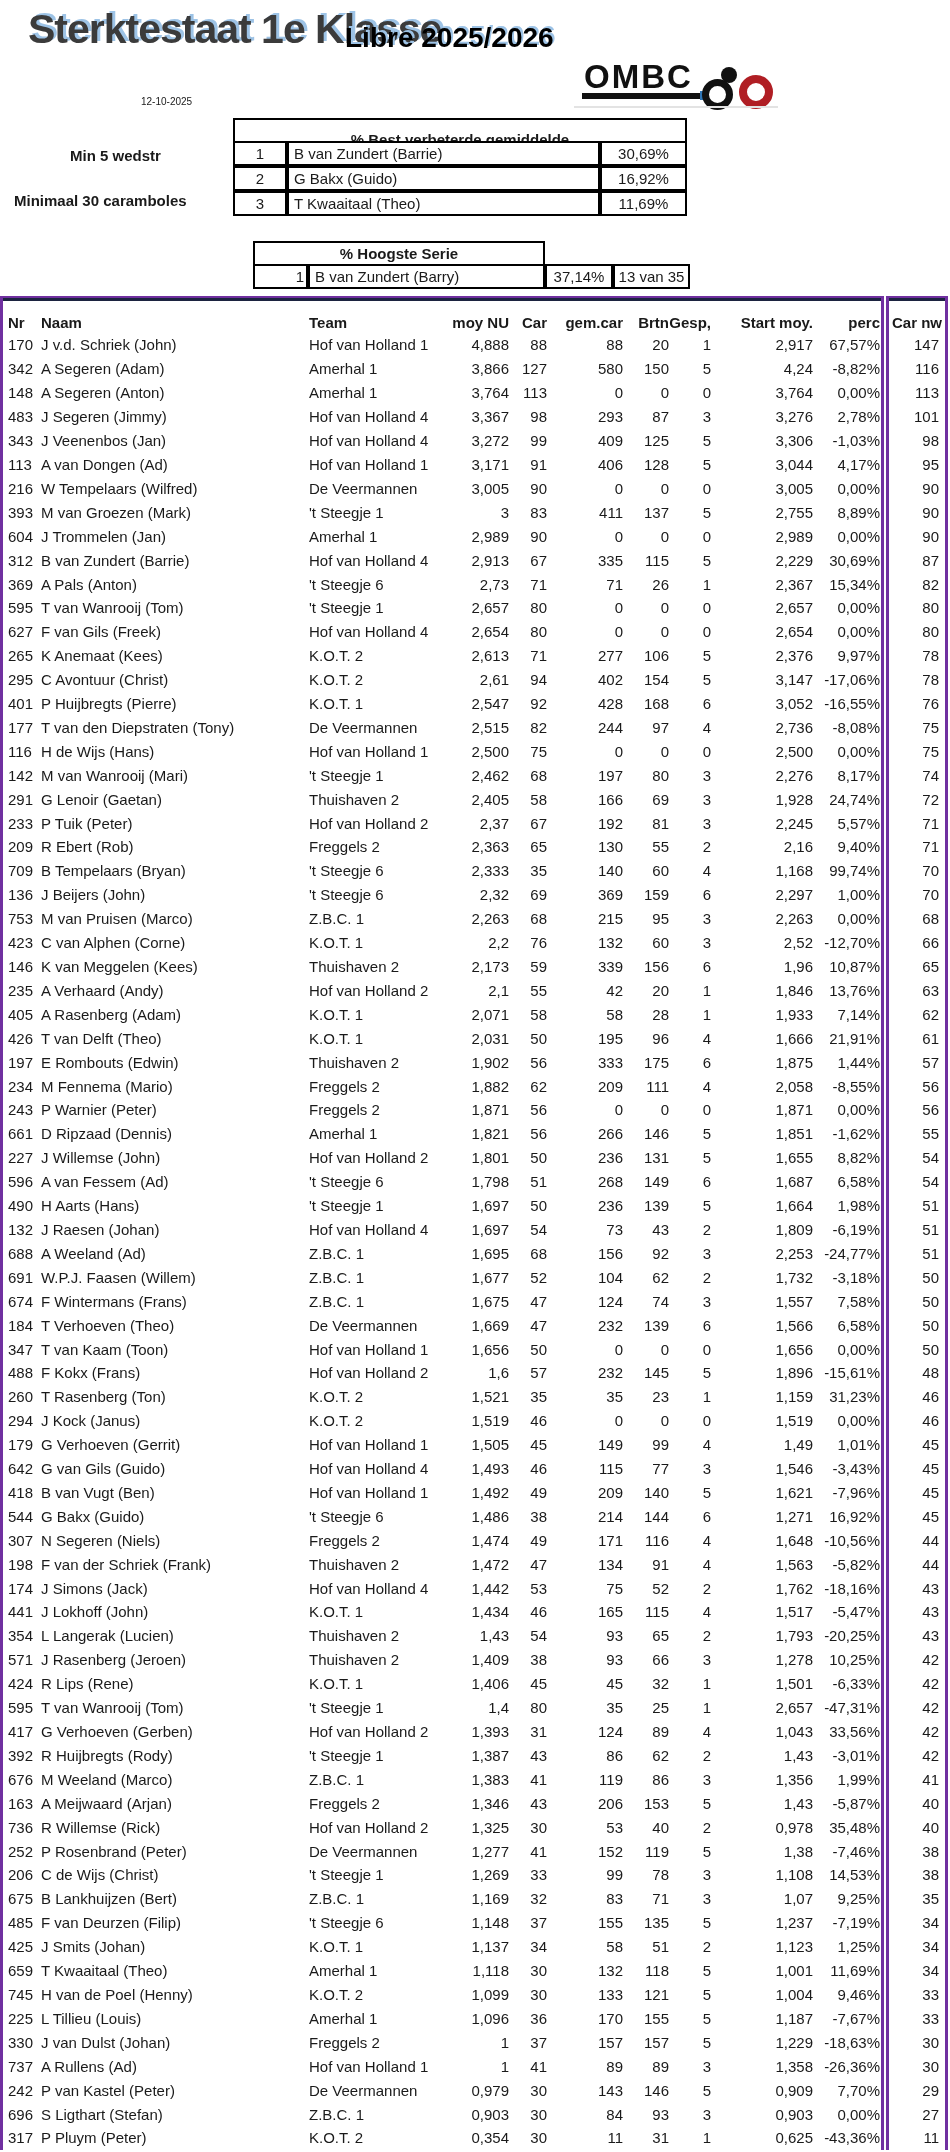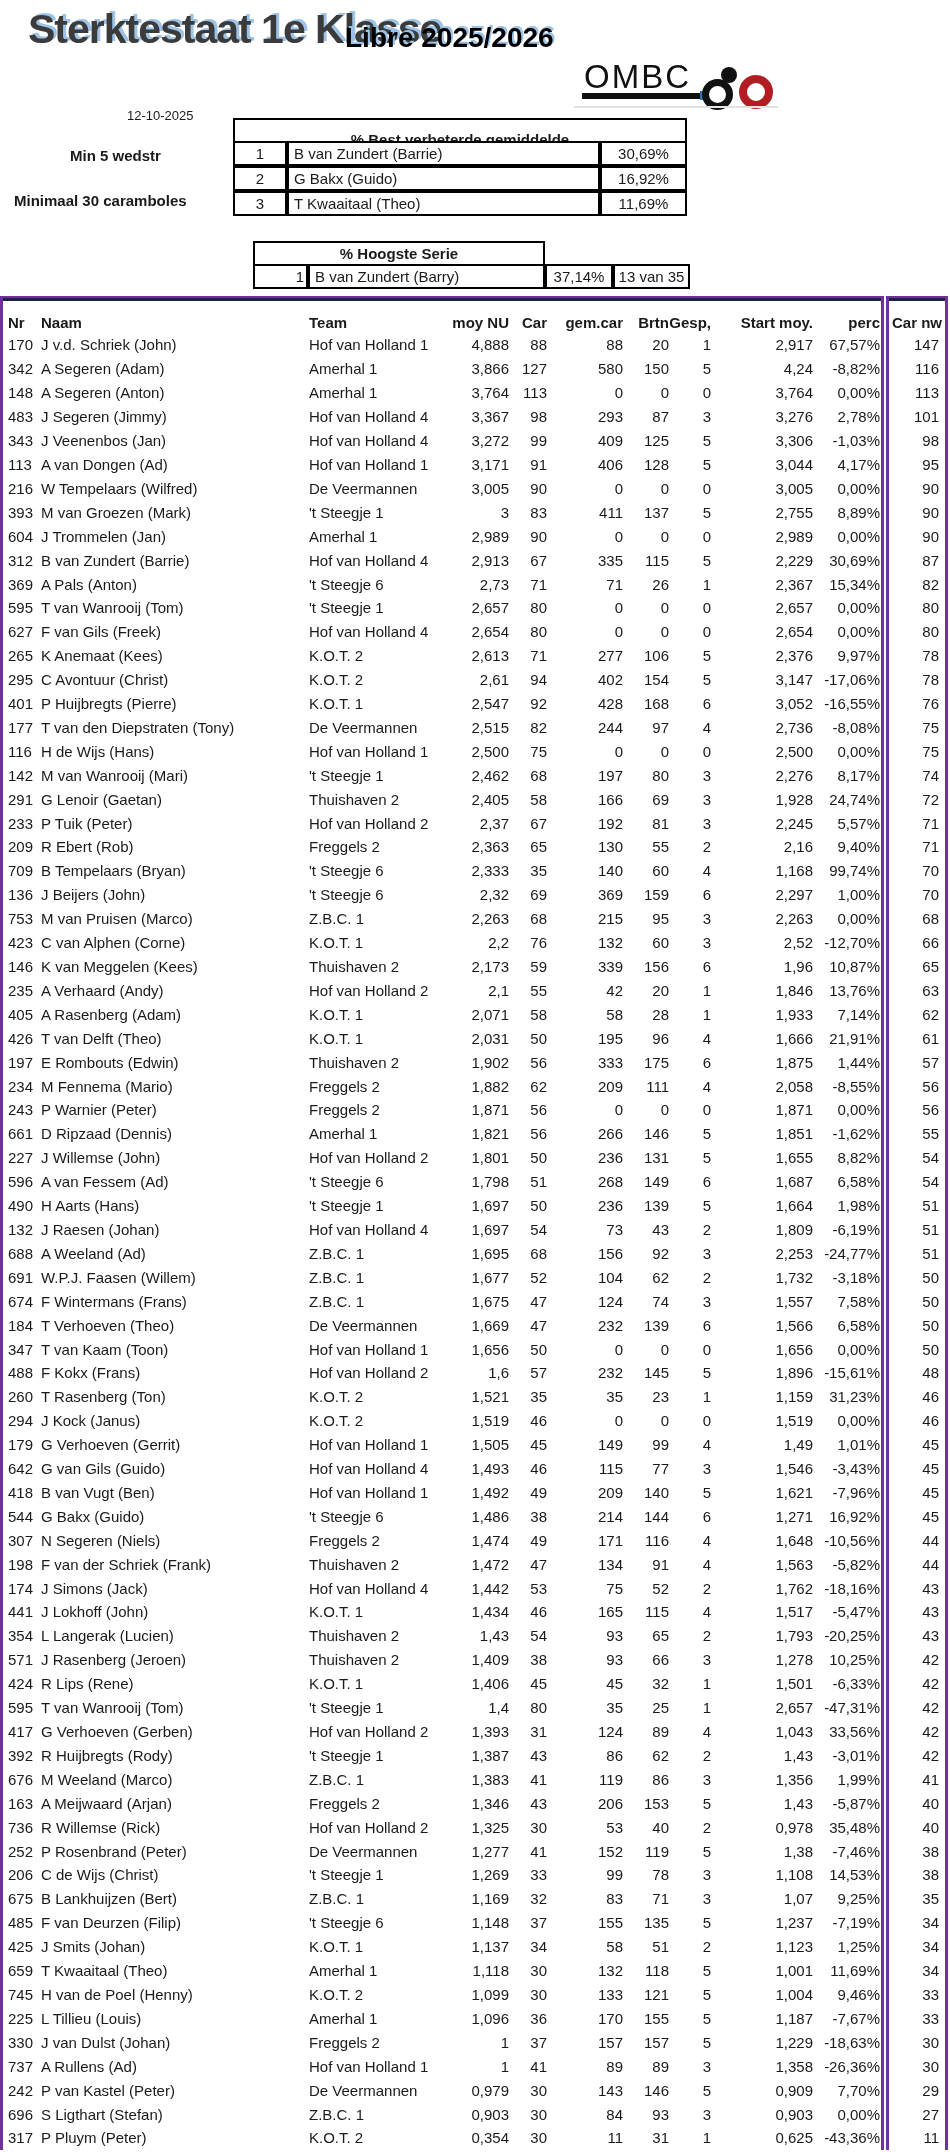--- a/index.html
+++ b/index.html
@@ -5,24 +5,24 @@
   html,body{margin:0;padding:0;background:#fff;}
   body{width:950px;height:2152px;position:relative;overflow:hidden;
        font-family:"Liberation Sans",sans-serif;color:#1a1a1a;}
   .abs{position:absolute;}
 
   
   .page-title{left:28px;top:6px;font-size:41px;font-weight:bold;color:#3b3b3b;
     letter-spacing:-1px;text-shadow:3px -2px 0 #9DC3E6;white-space:nowrap;text-align:right;}
   .page-subtitle{left:345px;top:22px;font-size:28px;font-weight:bold;color:#000000;
     text-shadow:2px -2px 0 #9DC3E6;white-space:nowrap;}
-  .date-label{left:127px;top:96px;font-size:13px;margin-top:12px;}
+  .date-label{left:141px;top:96px;font-size:10px;}
 
   
-  .ombc-text{left:584px;top:58px;font-size:33px;font-weight:normal;color:#111;letter-spacing:2px;}
+  .ombc-text{left:584px;top:58px;font-size:33px;font-weight:bold;color:#111;letter-spacing:2px;}
   .ombc-bar{left:582px;top:93px;width:124px;height:6px;background:#111;}
   .ombc-square{left:700px;top:91px;width:7px;height:9px;background:#2E75B6;}
   .ombc-ring-black{left:702px;top:79px;width:17px;height:17px;border:7px solid #111;border-radius:50%;}
   .ombc-ball{left:721px;top:67px;width:16px;height:16px;background:#111;border-radius:50%;}
   .ombc-ring-red{left:739px;top:75px;width:18px;height:18px;border:8px solid #B01E24;border-radius:50%;}
   .logo-underline{left:574px;top:106px;width:204px;height:2px;background:#e3e3e3;}
 
   
   .note{font-weight:bold;font-size:15px;}
   .note-min5{left:70px;top:147px;}

